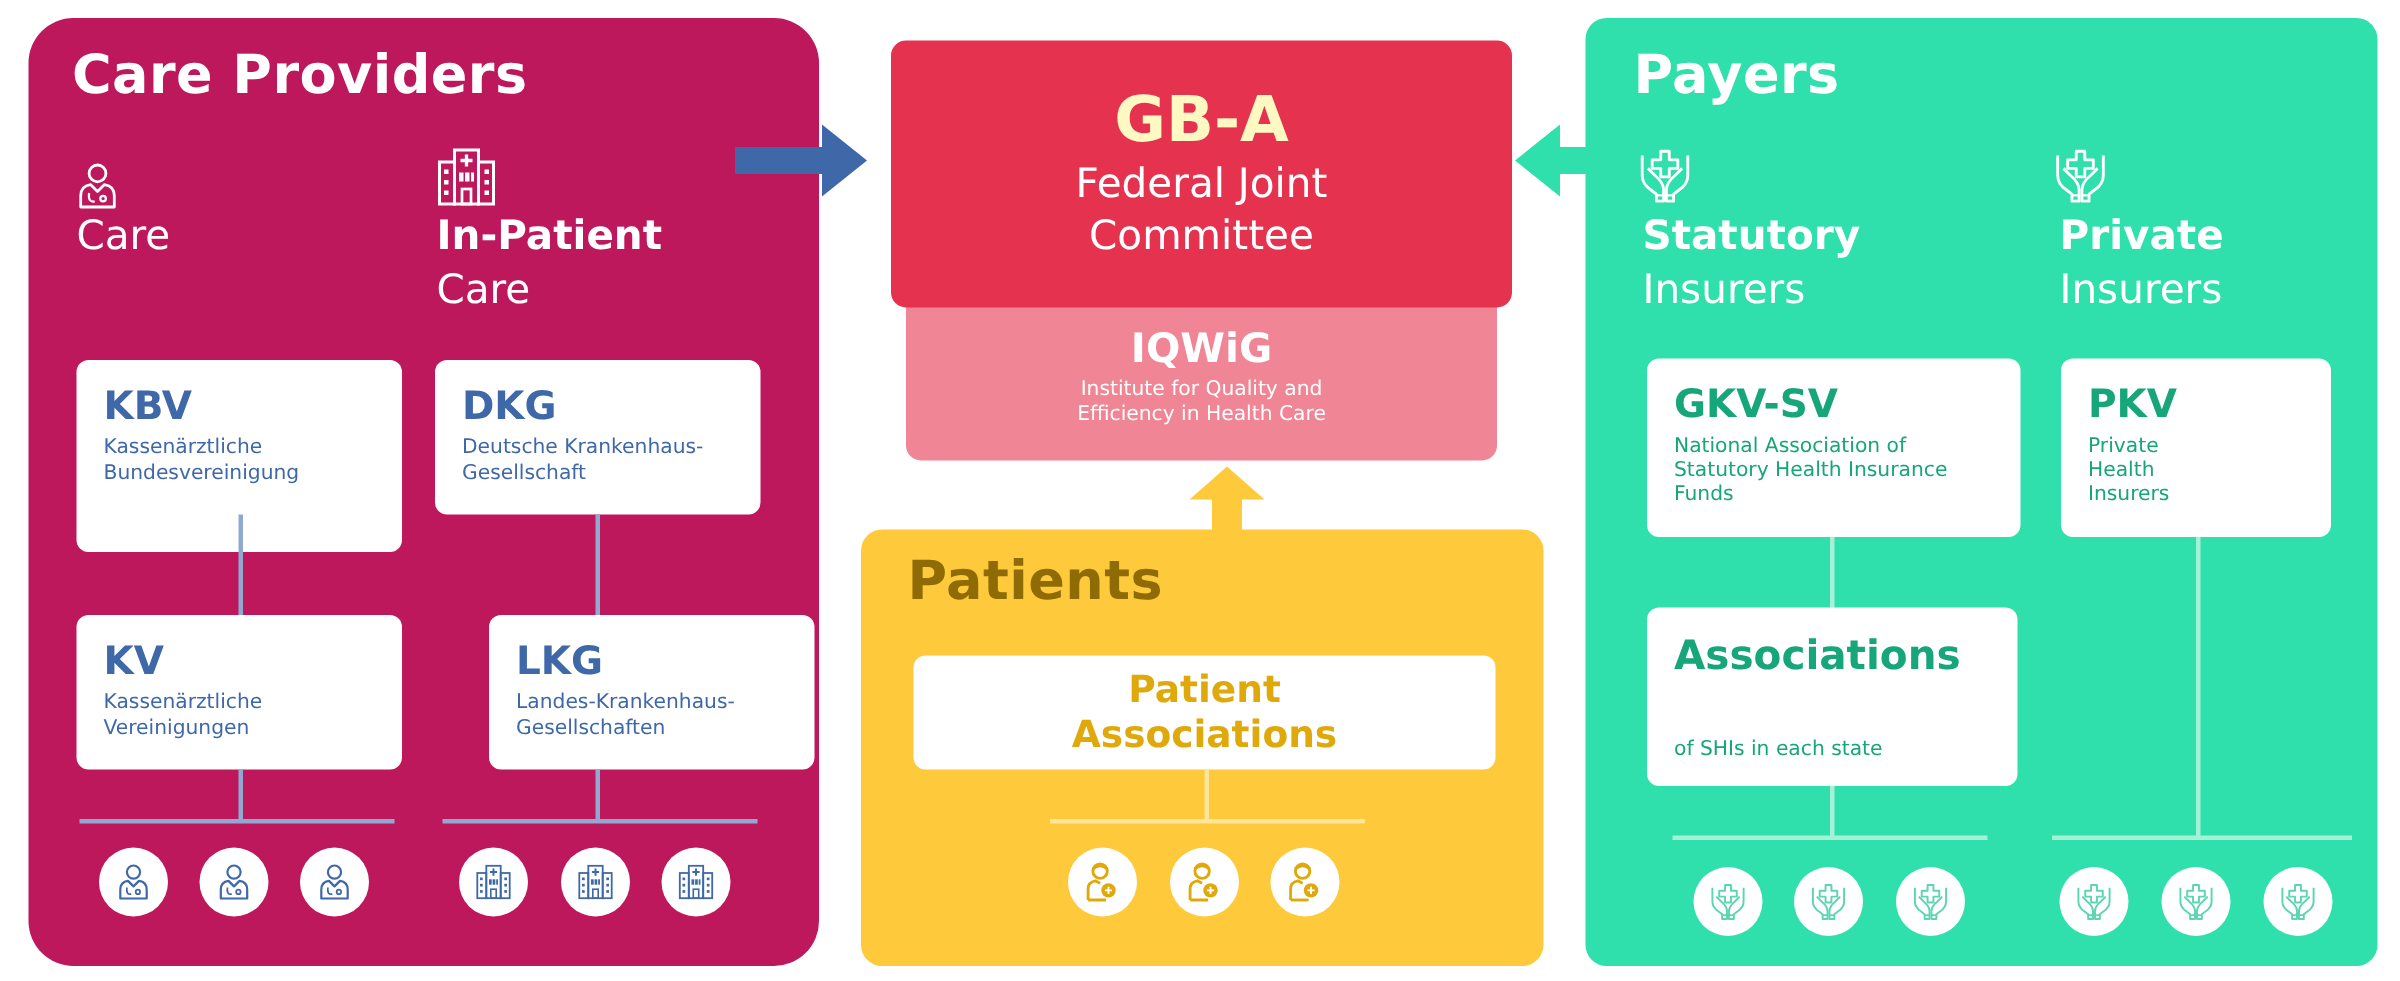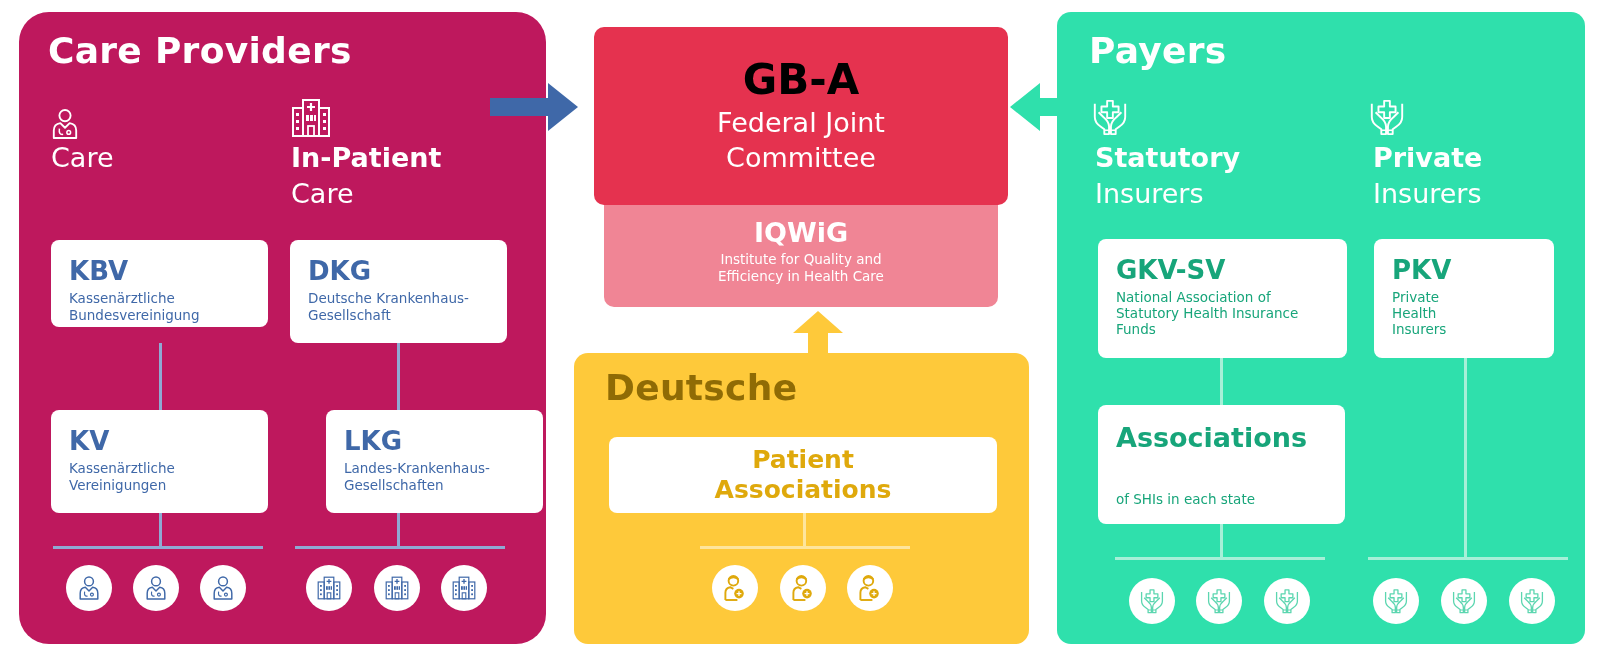--- a/index.html
+++ b/index.html
@@ -74,21 +74,21 @@
 
 <div class="panel blue" style="left:19px;top:12px;width:527px;height:632px;">
   <div class="panel-title" style="left:29px;top:18px;">Care Providers</div>
 
   <svg class="hdr-icon" style="left:32px;top:96px;color:#ffffff;" width="28" height="32">
       <use href="#doc"></use>
     </svg>
   <div class="col-head" style="left:32px;top:128px;">
     <span class="l">Care</span>
   </div>
-  <div class="card" style="left:32px;top:228px;width:217px;height:87px;">
+  <div class="card" style="left:32px;top:228px;width:217px;height:128px;">
     <div class="abbr blue-t">KBV</div>
     <div class="desc blue-t">
       <div>Kassenärztliche</div>
       <div>Bundesvereinigung</div>
     </div>
   </div>
   <div class="vline bl" style="left:140px;top:331px;height:68px;"></div>
   <div class="card" style="left:32px;top:398px;width:217px;height:103px;">
     <div class="abbr blue-t">KV</div>
     <div class="desc blue-t">
@@ -164,33 +164,33 @@
 </svg>
 
 <div class="abs" style="left:604px;top:195px;width:394px;height:112px;background:#f08595;border-radius:0 0 10px 10px;">
   <div class="abs" style="left:0;right:0;top:22px;text-align:center;color:#fff;font-weight:bold;font-size:27px;">IQWiG</div>
   <div class="abs" style="left:0;right:0;top:56px;text-align:center;color:#fff;font-size:13.5px;line-height:17px;">
     <div>Institute for Quality and</div>
     <div>Efficiency in Health Care</div>
   </div>
 </div>
 <div class="abs" style="left:594px;top:27px;width:414px;height:178px;background:#e5324f;border-radius:10px;">
-  <div class="abs" style="left:0;right:0;top:28px;text-align:center;color:#000000;font-weight:bold;font-size:42px;">GB-A</div>
+  <div class="abs" style="left:0;right:0;top:28px;text-align:center;color:#fef9c3;font-weight:bold;font-size:42px;">GB-A</div>
   <div class="abs" style="left:0;right:0;top:78px;text-align:center;color:#fff;font-size:27px;line-height:35px;">
     <div>Federal Joint</div>
     <div>Committee</div>
   </div>
 </div>
 
 <svg class="abs" style="left:793px;top:311px;" width="50" height="45" viewBox="0 0 50 45">
   <path d="M0 22 L25 0 L50 22 H35 V45 H15 V22 Z" fill="#fec93a"></path>
 </svg>
 
 <div class="panel yellow" style="left:574px;top:353px;width:455px;height:291px;">
-  <div class="panel-title" style="left:31px;top:14px;color:#8f6b05;">Deutsche</div>
+  <div class="panel-title" style="left:31px;top:14px;color:#8f6b05;">Patients</div>
   <div class="card" style="left:35px;top:84px;width:388px;height:76px;">
     <div class="abs" style="left:0;right:0;top:8px;text-align:center;color:#dfa90c;font-weight:bold;font-size:25px;line-height:30px;">
       <div>Patient</div>
       <div>Associations</div>
     </div>
   </div>
   <div class="vline yl" style="left:229px;top:160px;height:34px;"></div>
   <div class="hline yl" style="left:126px;top:193px;width:210px;"></div>
   <div class="circ" style="left:138px;top:212px;">
       <svg width="24" height="28" style="color:#dfa90c">

